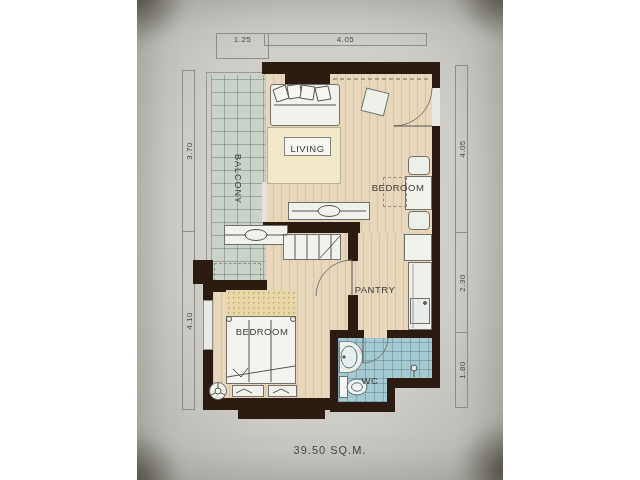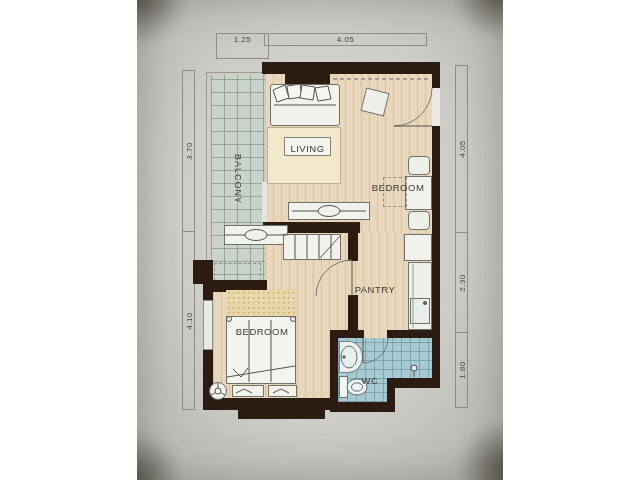--- a/index.html
+++ b/index.html
@@ -169,18 +169,19 @@
   <div class="abs" style="left:147px;top:137px;width:47px;height:19px;background:#f6f5f0;border:1px solid #85837c;
        box-sizing:border-box;text-align:center;">
     <span class="label" style="position:static;line-height:17px;">LIVING</span>
   </div>
   <div class="label" style="left:225px;top:182px;width:72px;">BEDROOM</div>
   <div class="label" style="left:208px;top:284px;width:60px;">PANTRY</div>
   <div class="label" style="left:216px;top:375px;width:34px;">WC</div>
   <div class="label" style="left:88px;top:326px;width:74px;">BEDROOM</div>
   <div class="label" style="left:41px;top:174px;width:120px;transform:rotate(90deg);font-size:9px;letter-spacing:1px;">BALCONY</div>
 
+  <div class="caption" style="left:113px;top:444px;width:160px;">39.50 SQ.M.</div>
 
   <div class="vig" style="left:-55px;top:-60px;"></div>
   <div class="vig" style="left:310px;top:-65px;"></div>
   <div class="vig" style="left:-60px;top:425px;"></div>
   <div class="vig" style="left:315px;top:415px;"></div>
 </div>
 
 </body></html>

